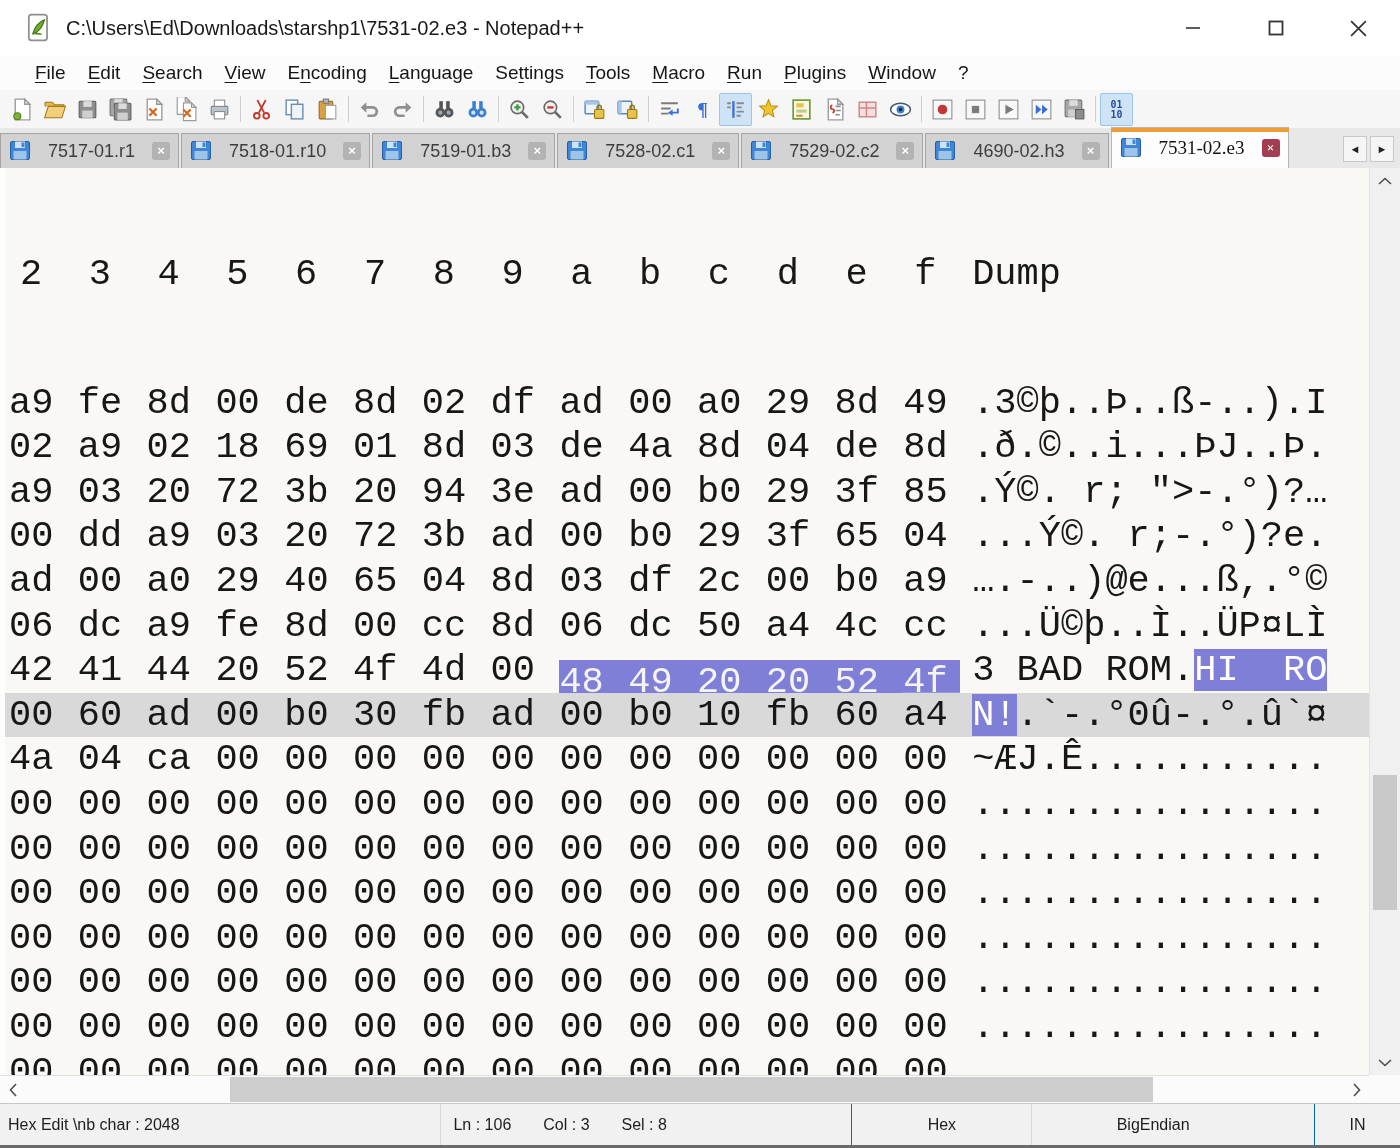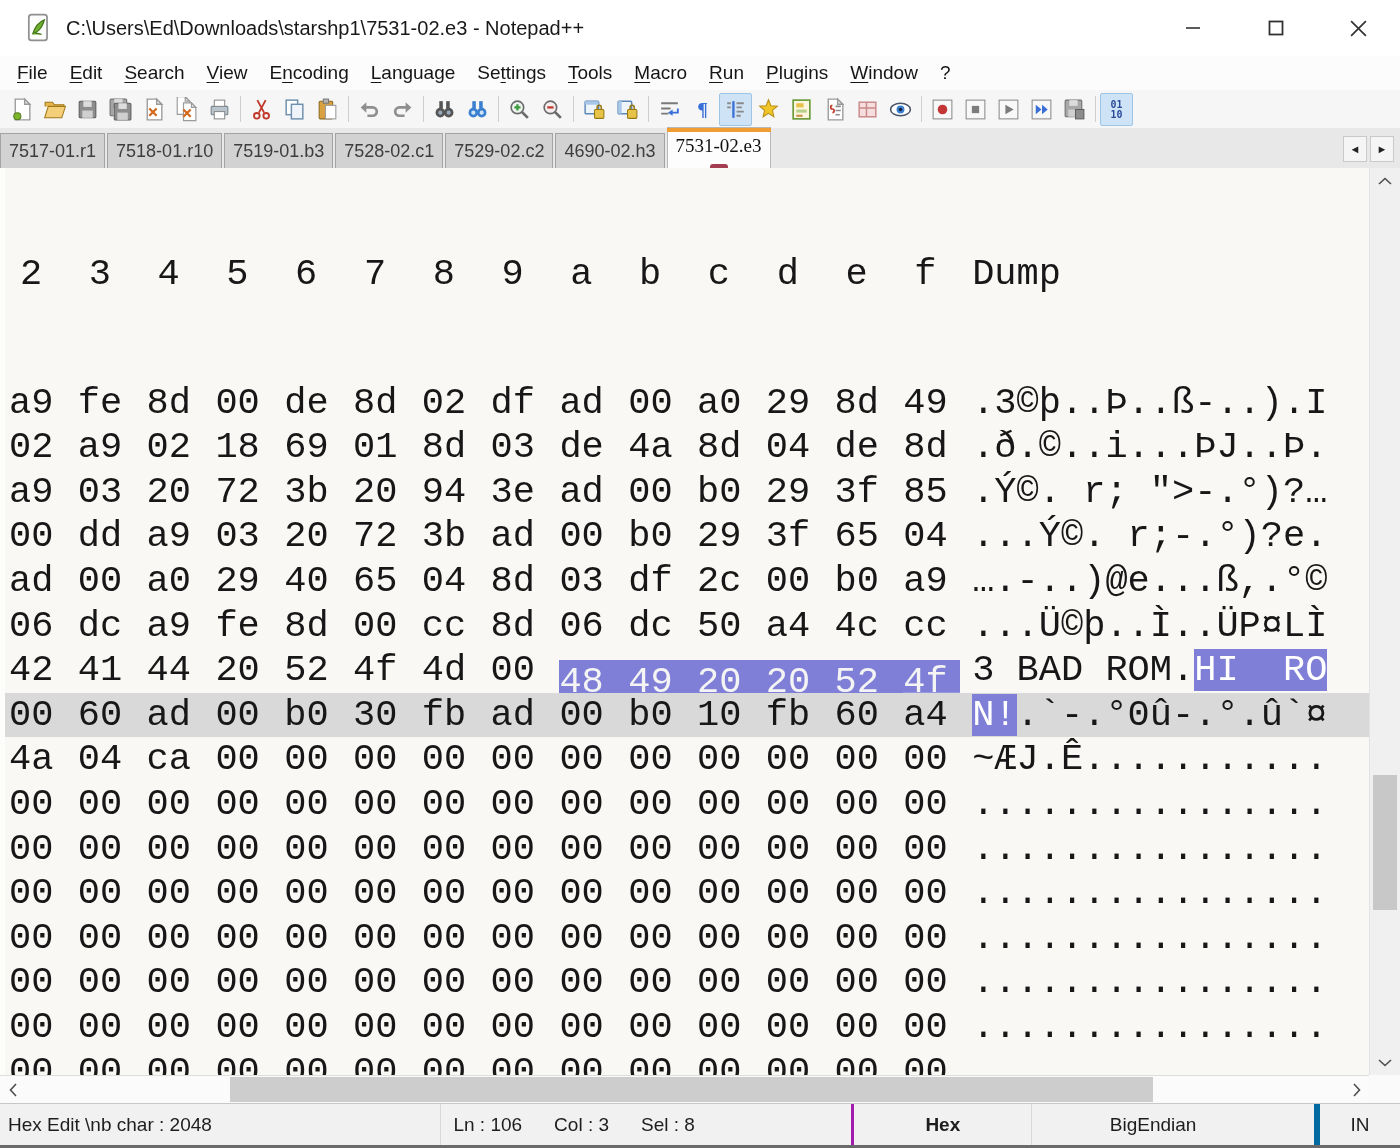--- a/index.html
+++ b/index.html
@@ -5,32 +5,32 @@
   html,body{margin:0;padding:0;}
   body{width:1400px;height:1148px;position:relative;background:#fff;overflow:hidden;
        font-family:"Liberation Sans",sans-serif;color:#1a1a1a;}
   
   .titlebar{position:absolute;top:0;left:0;right:0;height:56px;background:#fff;display:flex;align-items:center;}
   .appicon{width:26px;height:30px;margin-left:26px;margin-right:14px;flex:0 0 auto;}
   .title{font-size:20px;color:#191919;white-space:pre;}
   .wbtns{position:absolute;right:0;top:0;height:56px;display:flex;}
   .wbtn{width:83px;height:56px;display:flex;align-items:center;justify-content:center;}
   
-  .menubar{position:absolute;top:56px;left:0;right:0;height:34px;background:#fcfcfc;display:flex;align-items:flex-end;padding-left:6px;}
+  .menubar{position:absolute;top:56px;left:0;right:0;height:34px;background:#fcfcfc;display:flex;align-items:flex-end;padding-left:24px;}
   .menu-item{font-size:19px;padding:0 11px;line-height:34px;color:#151515;cursor:default;white-space:pre;}
   .menu-item u{text-underline-offset:3px;}
   
   .toolbar{position:absolute;top:90px;left:0;right:0;height:38px;background:#f6f6f6;display:flex;align-items:center;padding-left:5px;}
   .tool{width:31px;height:31px;display:flex;align-items:center;justify-content:center;border:1px solid transparent;border-radius:2px;}
   .tool svg{width:25px;height:25px;}
   .tool.active{background:#cfe3f6;border-color:#9dc5e8;}
   .tsep{width:1px;height:26px;background:#cfcfcf;margin:0 4px;flex:0 0 auto;}
   
   .tabbar{position:absolute;top:128px;left:0;right:0;height:40px;background:#e8e8e8;display:flex;align-items:flex-end;}
-  .tab{height:34px;display:flex;align-items:center;gap:7px;padding:0 8px;background:#d2d2d2;border:1px solid #a3a3a3;border-bottom:none;margin-right:2px;font-size:18px;color:#3d3d3d;position:relative;white-space:pre;flex-direction:column;}
+  .tab{height:34px;display:flex;align-items:center;gap:17px;padding:0 8px;background:#d2d2d2;border:1px solid #a3a3a3;border-bottom:none;margin-right:2px;font-size:18px;color:#3d3d3d;position:relative;white-space:pre;}
   .tab .disk{width:22px;height:22px;}
   .tab.active{height:40px;background:#fdfdfd;border-color:#b7b7b7;color:#111;font-size:19px;font-family:Liberation Serif, serif;}
   .tab.active::before{content:'';position:absolute;top:0;left:-1px;right:-1px;height:4px;background:#f09e33;}
   .tclose{width:18px;height:18px;border-radius:3px;background:#b3b3b3;color:#fff;font-size:13px;font-weight:bold;line-height:18px;text-align:center;}
   .tab.active .tclose{background:#a43d52;}
   .tabscroll{margin-left:auto;margin-right:6px;margin-bottom:6px;display:flex;gap:3px;}
   .tsbtn{width:22px;height:24px;background:#f5f5f5;border:1px solid #c9c9c9;display:flex;align-items:center;justify-content:center;font-size:11px;color:#222;}
   
   .editor{position:absolute;top:168px;left:0;width:1369px;height:907px;background:#f9f8f5;
           font-family:"Liberation Mono",monospace;font-size:37px;color:#171717;overflow:hidden;white-space:pre;
@@ -47,27 +47,27 @@
   .vscroll{position:absolute;top:168px;right:0;width:31px;height:907px;background:#f0f0f0;border-left:1px solid #e2e2e2;box-sizing:border-box;}
   .varrow{position:absolute;left:0;width:100%;height:26px;display:flex;align-items:center;justify-content:center;}
   .vthumb{position:absolute;left:3px;right:3px;top:607px;height:135px;background:#c8c8c8;}
   .hscroll{position:absolute;left:0;top:1075px;width:1369px;height:28px;background:#fbfbfb;border-top:1px solid #dedede;box-sizing:border-box;}
   .harrow{position:absolute;top:0;width:26px;height:100%;display:flex;align-items:center;justify-content:center;}
   .hthumb{position:absolute;left:230px;width:923px;top:1px;bottom:1px;background:#cdcdcd;}
   .corner{position:absolute;right:0;top:1075px;width:31px;height:28px;background:#fafafa;}
   .sbchev{stroke:#4e4e4e;stroke-width:1.6;fill:none;}
   
   .statusbar{position:absolute;left:0;right:0;top:1103px;height:42px;background:#f1f1f1;border-top:1px solid #c7c7c7;
-             display:flex;align-items:center;font-size:19px;color:#1d1d1d;box-sizing:border-box;}
+             display:flex;align-items:center;font-size:16px;color:#1d1d1d;box-sizing:border-box;}
   .sb{height:100%;display:flex;align-items:center;box-sizing:border-box;white-space:pre;}
   .sb1{width:445px;padding-left:8px;}
   .sb2{width:415px;padding-left:12px;gap:32px;border-left:1px solid #d8d8d8;}
-  .sb3{width:182px;justify-content:center;border-left:3px solid #a21caf;font-weight:bold;}
+  .sb3{width:182px;justify-content:center;border-left:1px solid #a21caf;}
   .sb4{width:245px;justify-content:center;border-left:1px solid #d8d8d8;}
-  .sb5{width:87px;justify-content:center;border-left:6px solid #0369a1;margin-left:40px;}
+  .sb5{width:87px;justify-content:center;border-left:1px solid #0369a1;margin-left:40px;}
   .grip{flex:1;height:100%;background:
         repeating-linear-gradient(135deg,transparent 0 4px,#bdbdbd 4px 6px);
         clip-path:polygon(100% 0,100% 100%,0 100%);}
   .botline{position:absolute;left:0;right:0;bottom:0;height:3px;background:#6a6a6a;}
 </style>
 </head>
 <body>
 
 <div class="titlebar">
   <svg class="appicon" viewBox="0 0 24 28">

